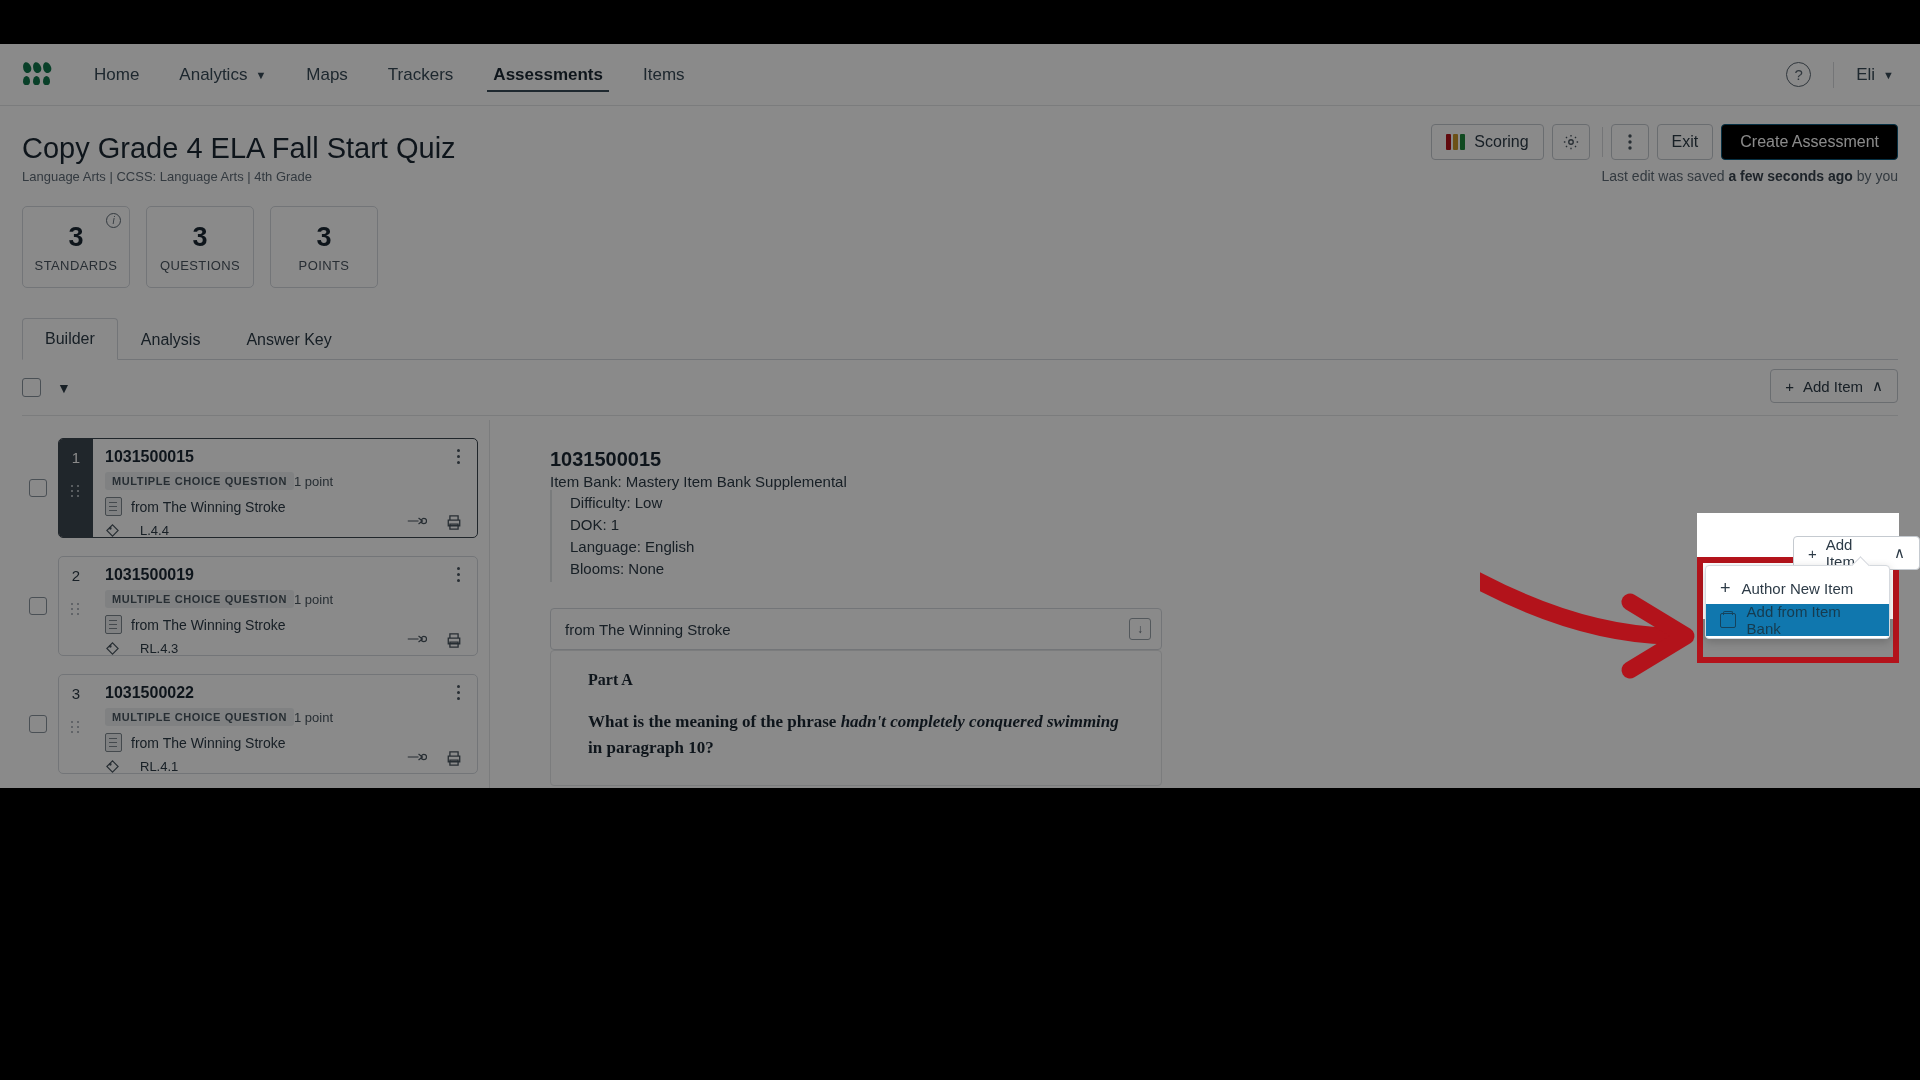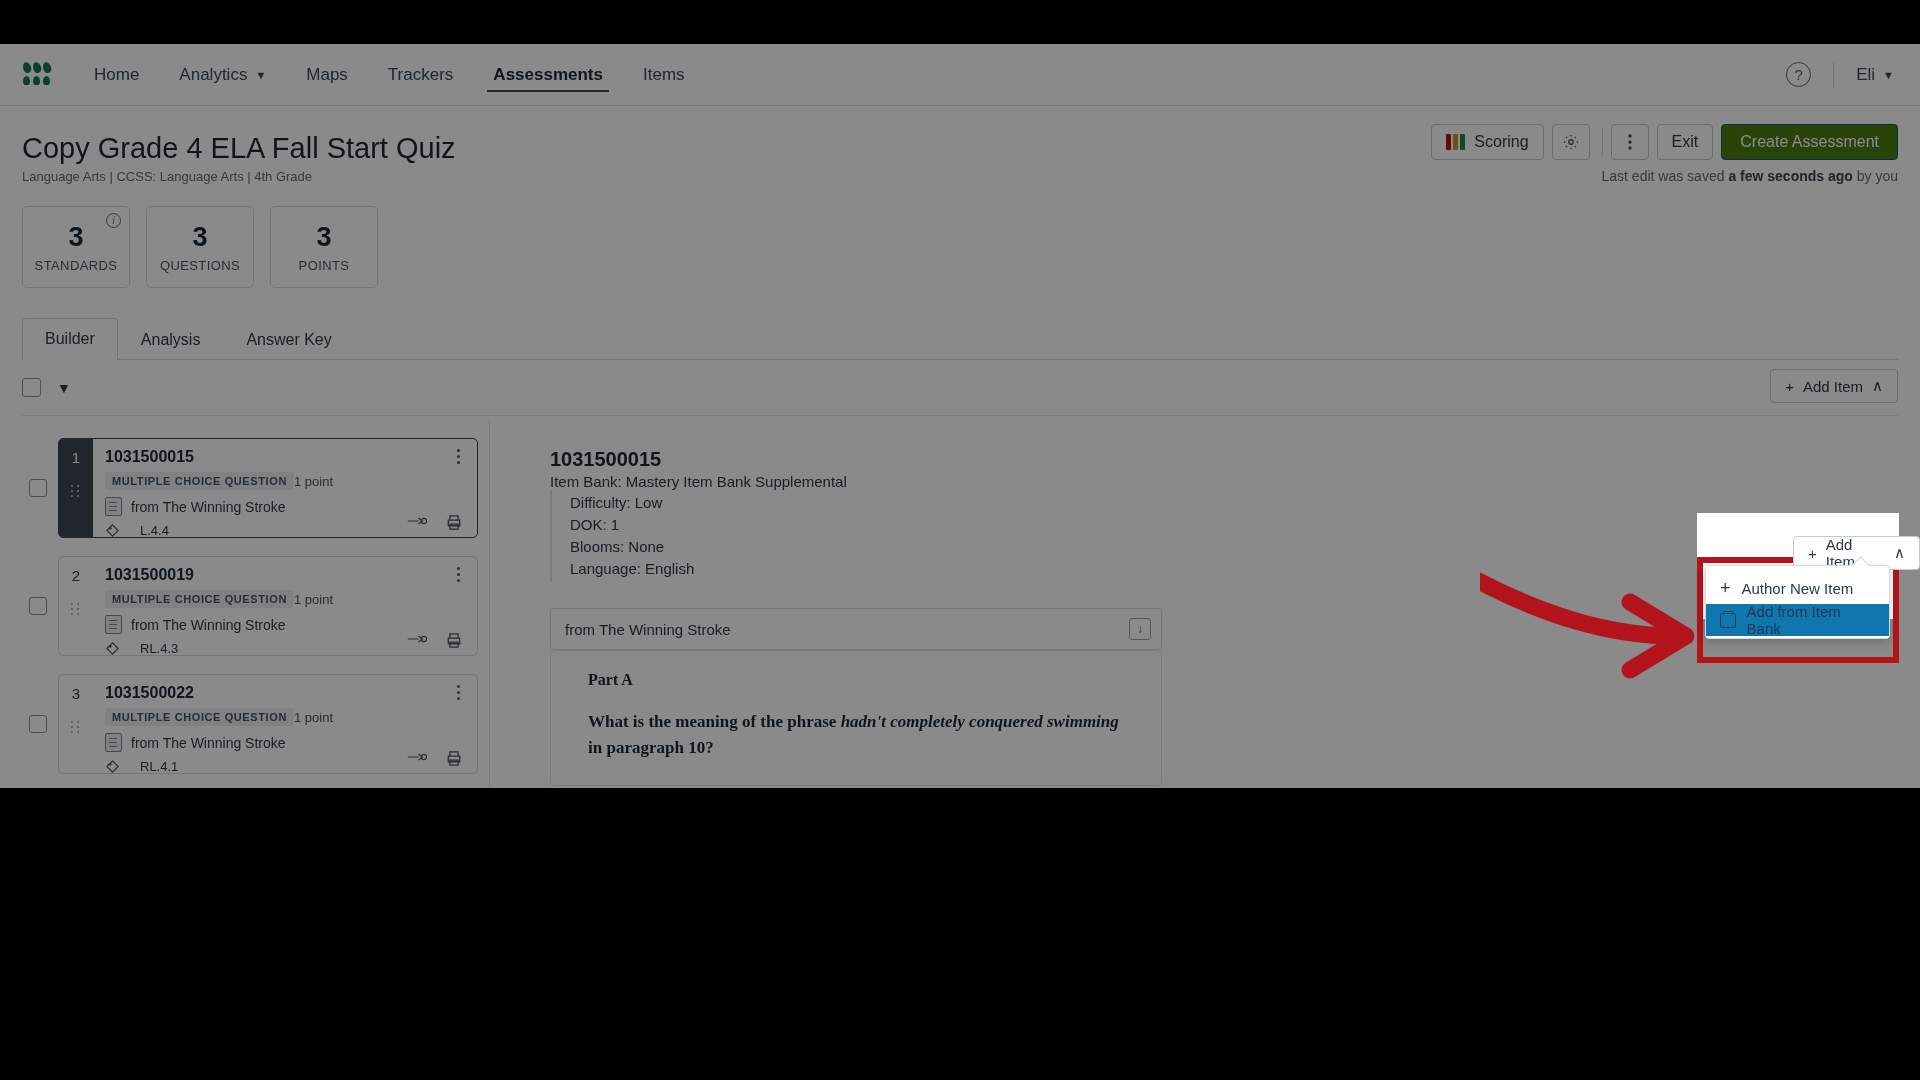--- a/index.html
+++ b/index.html
@@ -75,21 +75,21 @@
     border: 1px solid #c5cad0; background: #fff; border-radius: 4px;
     height: 36px; display: flex; align-items: center; justify-content: center;
     padding: 0 14px; font-size: 16px; color: #2d3b47; cursor: pointer;
     margin-left: 8px;
   }
   .btn.square { width: 38px; padding: 0; }
   .scoring-bars { display: flex; gap: 2px; margin-right: 9px; }
   .scoring-bars b { width: 5px; height: 16px; border-radius: 1px; display: block; }
   .tb-div { width: 1px; height: 30px; background: #d6d9dd; margin-left: 12px; }
   .btn.primary {
-    background: #4d7c0f; border-color: #0c5a7d; color: #fff; font-size: 16px; padding: 12px 18px;
+    background: #000000; border-color: #0c5a7d; color: #fff; font-size: 16px; padding: 12px 18px;
   }
   .saved {
     position: absolute; right: 22px; top: 62px; font-size: 14px; color: #5f6b76;
   }
   .saved b { color: #38434e; }
 
   .title {
     margin: 26px 22px 0 22px; font-size: 29px; color: #1b2733; font-weight: 400;
   }
   .subtitle { margin: 4px 22px 0 22px; font-size: 13px; color: #5f6b76; }
@@ -550,22 +550,22 @@
             </div>
           </div>
         </div>
 
         <div class="rightpane">
           <div class="detail-id">1031500015</div>
           <div class="detail-line" style="margin-top:2px">Item Bank: Mastery Item Bank Supplemental</div>
           <div class="metabox">
             <div>Difficulty: Low</div>
             <div>DOK: 1</div>
+            <div>Language: English</div>
             <div>Blooms: None</div>
-            <div>Language: English</div>
           </div>
           <div class="passbar">
             <span>from The Winning Stroke</span>
             <span class="dl">↓</span>
           </div>
           <div class="qbox">
             <div class="pa">Part A</div>
             <div class="qt"><span>What is the meaning of the phrase </span><i>hadn't completely conquered swimming</i><span> in paragraph 10?</span></div>
           </div>
         </div>

